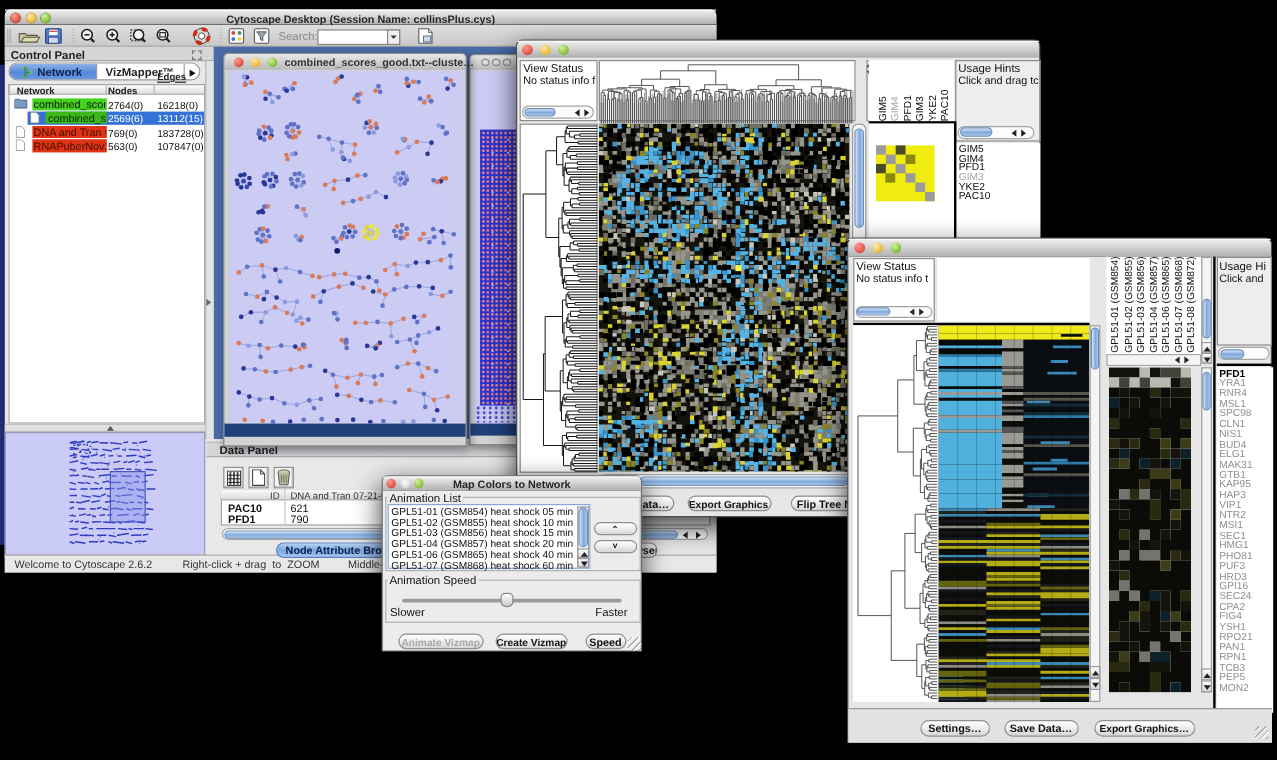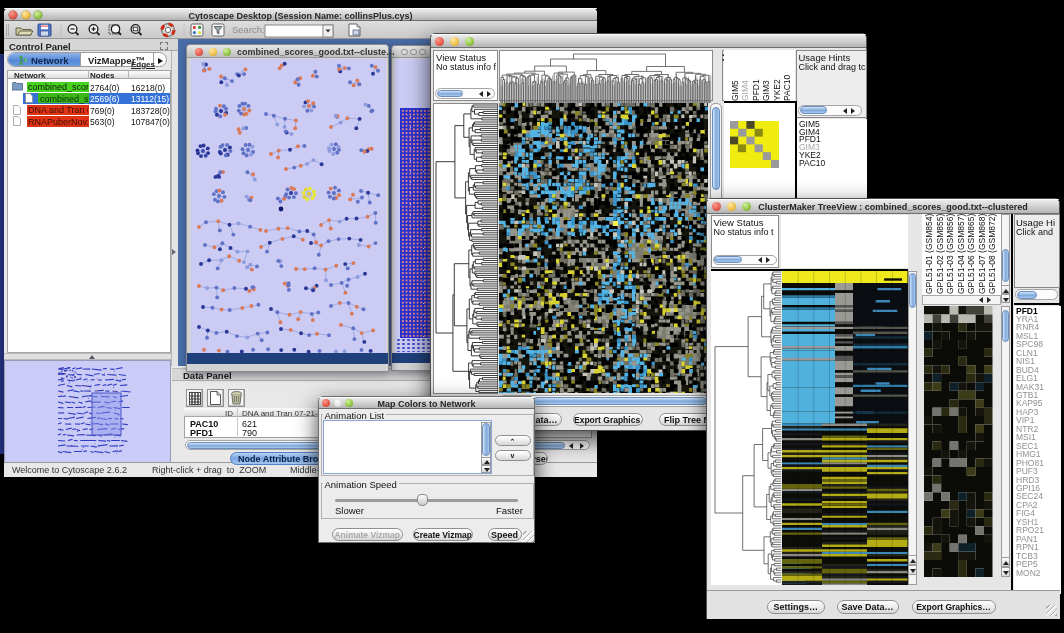--- a/index.html
+++ b/index.html
@@ -726,45 +726,45 @@
 
 <div class="win" style="left:318px;top:396px;width:217px;height:147px;background:#ececec;border:1px solid #6e6e6e;border-radius:5px 5px 0 0;z-index:3;">
   <div class="tbar" style="height:12px;"></div>
   <div class="ttl" style="top:2px;font-size:9px;">Map Colors to Network</div>
   <div class="lt" style="left:3px;top:2px;width:8px;height:8px;background:radial-gradient(circle at 35% 30%,#ff9a90,#e4594b 60%,#b33327);"></div>
   <div class="lt" style="left:14.5px;top:2px;width:8px;height:8px;background:radial-gradient(circle at 40% 35%,#fdfdfd,#d8d8d8 70%,#b5b5b5);"></div>
   <div class="lt" style="left:26px;top:2px;width:8px;height:8px;background:radial-gradient(circle at 35% 30%,#d2f0a0,#8fc443 60%,#5f9422);"></div>
   <div class="abs" style="left:2px;top:17px;width:212.5px;height:61.5px;border:1px solid #b0b0b0;"></div>
   <div class="abs" style="left:3.5px;top:12.5px;background:#ececec;padding:0 2px;font-size:9.5px;color:#111;">Animation List</div>
   <div class="abs" style="left:3.5px;top:23px;width:169.5px;height:54px;background:#fff;border:1.5px solid #85a8d8;"></div>
+  <div class="abs" style="left:7px;top:24.5px;font-size:8.5px;line-height:9.05px;color:#111;white-space:nowrap;">GPL51-01 (GSM854) heat shock 05 min<br>GPL51-02 (GSM855) heat shock 10 min<br>GPL51-03 (GSM856) heat shock 15 min<br>GPL51-04 (GSM857) heat shock 20 min<br>GPL51-06 (GSM865) heat shock 40 min<br>GPL51-07 (GSM868) heat shock 60 min</div>
   <div class="vtrack" style="left:162px;top:24.5px;width:10px;height:51px;background:#f0f0f0;"></div>
   <div class="sthumbv" style="left:163px;top:26px;width:8px;height:33px;"></div>
   <div class="arrbtn" style="left:162px;top:59.5px;width:10px;height:8px;">
       <span class="tri-u" style="left:2px;top:2px;border-bottom-color:#222;"></span>
     </div>
   <div class="arrbtn" style="left:162px;top:67.5px;width:10px;height:8px;">
       <span class="tri-d" style="left:2px;top:2px;border-top-color:#222;"></span>
     </div>
   <div class="pill" style="left:175.5px;top:37.5px;width:36px;height:11px;font-size:7px;line-height:11px;">⌃</div>
   <div class="pill" style="left:175.5px;top:52.5px;width:36px;height:11px;font-size:7px;line-height:10px;">v</div>
   <div class="abs" style="left:2px;top:86px;width:212.5px;height:35.5px;border:1px solid #b0b0b0;"></div>
   <div class="abs" style="left:3.5px;top:81.5px;background:#ececec;padding:0 2px;font-size:9.5px;color:#111;">Animation Speed</div>
   <div class="abs" style="left:16px;top:102px;width:183px;height:2.5px;background:#9b9b9b;border-radius:2px;"></div>
   <div class="abs" style="left:98px;top:96.5px;width:11px;height:12px;background:linear-gradient(#fefefe,#c9c9c9);border:1px solid #8a8a8a;border-radius:4px 4px 5px 5px;"></div>
-  <div class="abs t95" style="left:16px;top:107.5px;">Slower</div>
+  <div class="abs t95" style="left:6px;top:107.5px;">Slower</div>
   <div class="abs t95" style="left:177px;top:107.5px;">Faster</div>
   <div class="pill" style="left:13px;top:131px;width:70.5px;height:12.5px;font-size:8.5px;line-height:12px;color:#a9a9a9;">Animate Vizmap</div>
   <div class="pill" style="left:93.5px;top:131px;width:60.5px;height:12.5px;font-size:8.5px;line-height:12px;">Create Vizmap</div>
   <div class="pill" style="left:168.5px;top:131px;width:34px;height:12.5px;font-size:9px;line-height:12px;">Speed</div>
   <div class="grip" style="left:204px;top:134px;"></div>
 </div>
 
 <div class="win" style="left:706px;top:198px;width:354px;height:421px;background:#e6e6e6;border:1px solid #4e4e4e;border-radius:5px 5px 0 0;z-index:4;">
   <div class="tbar" style="height:14.5px;"></div>
-  <div class="ttl" style="top:3px;font-size:9px;left:20px;">ClusterMaker TreeView : combined_scores_good.txt--clustered</div>
   <div class="lt" style="left:5px;top:3px;width:9px;height:9px;background:radial-gradient(circle at 35% 30%,#ff9a90,#e4594b 60%,#b33327);"></div>
   <div class="lt" style="left:20px;top:3px;width:9px;height:9px;background:radial-gradient(circle at 35% 30%,#ffe9a8,#eebf43 60%,#c08c1e);"></div>
   <div class="lt" style="left:34.5px;top:3px;width:9px;height:9px;background:radial-gradient(circle at 35% 30%,#d2f0a0,#8fc443 60%,#5f9422);"></div>
 
   <div class="wpanel" style="left:3.5px;top:16px;width:68.5px;height:53px;"></div>
   <div class="abs t95" style="left:6.5px;top:18px;">View Status</div>
   <div class="abs t9" style="left:6.5px;top:28px;">No status info t</div>
   <div class="sctrack" style="left:5.5px;top:55.5px;width:64px;height:10.5px;"></div>
   <div class="sthumbh" style="left:7px;top:57px;width:28px;height:7px;"></div>
   <div class="tri-l" style="left:51px;top:58px;border-right-color:#222;"></div>

